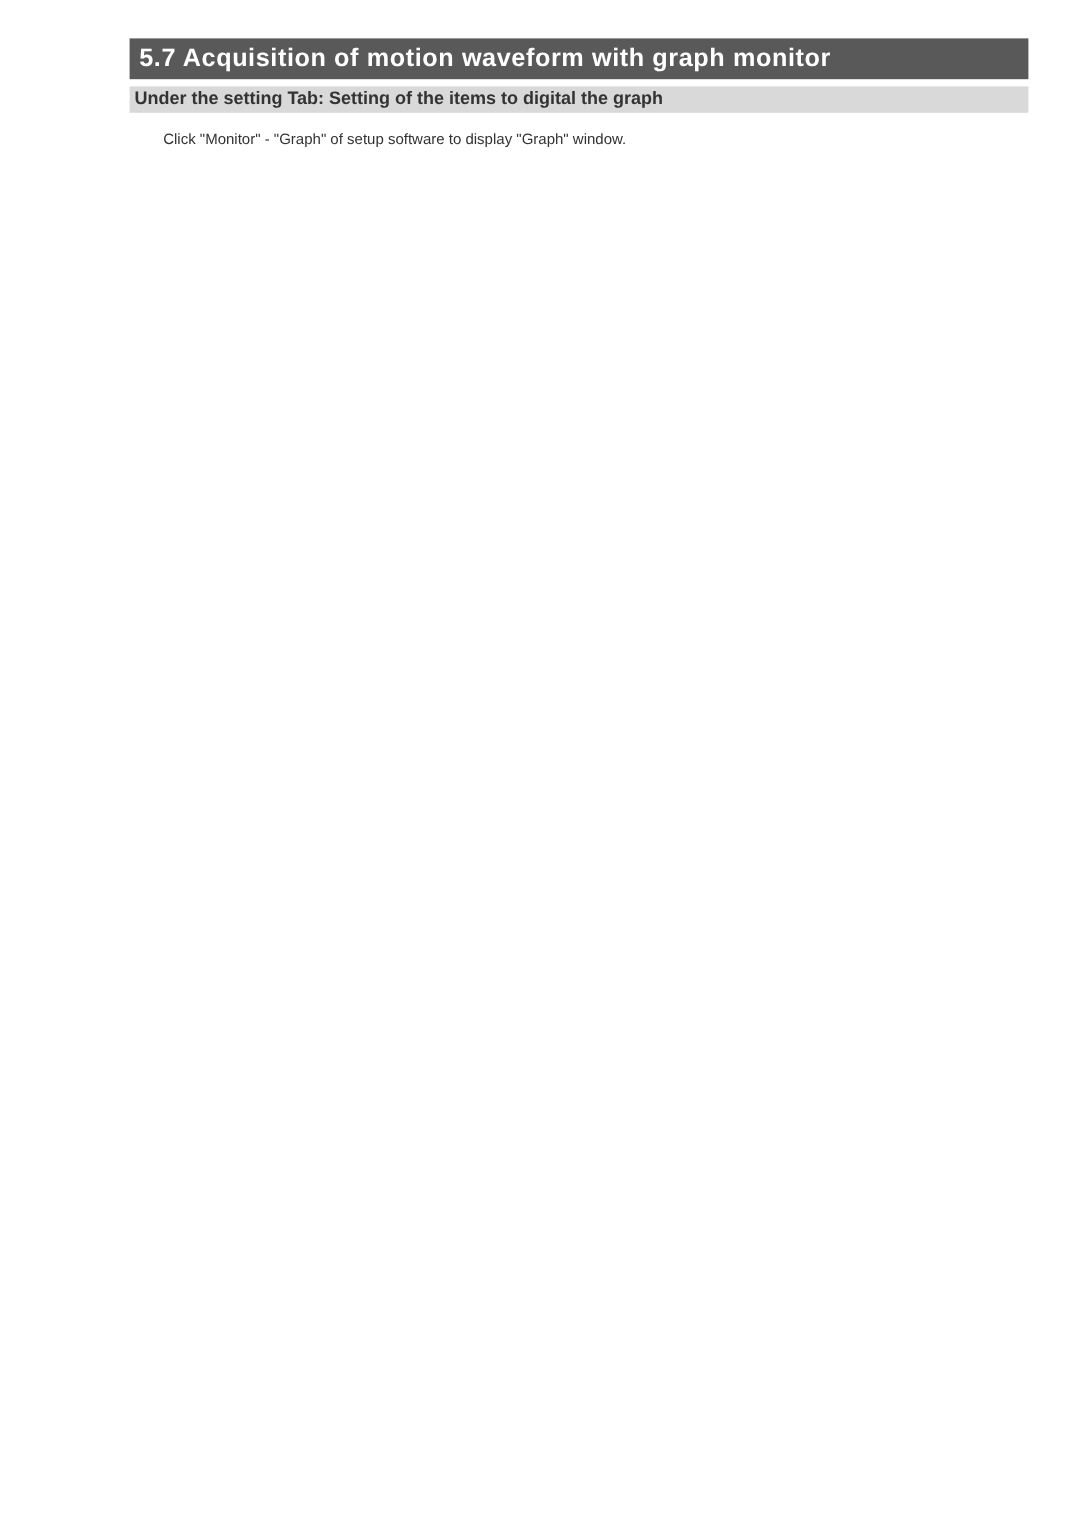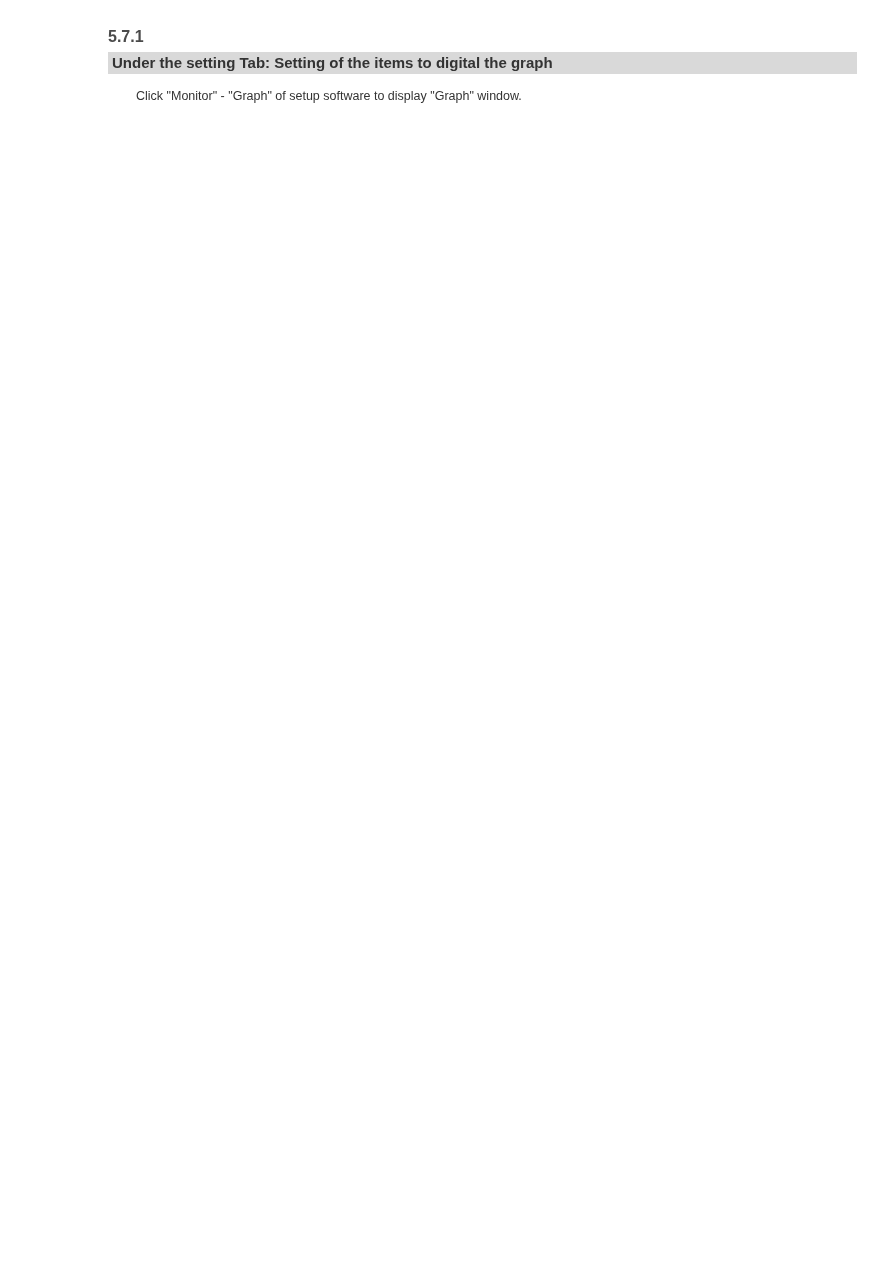--- a/index.html
+++ b/index.html
@@ -128,22 +128,25 @@
   
   .page-num{position:absolute;left:108px;top:1186px;font-size:12px;color:#555;}
   .smc-logo{position:absolute;left:50%;top:1194px;transform:translateX(-50%);}
 
 </style>
 </head>
 <body>
 
 <div class="page">
 
-
-  <div class="sub-num">5.7.1</div>
+  <div class="banner">
+    <span>5.7</span>
+    <span>Acquisition of motion waveform with graph monitor</span>
+  </div>
+
   <div class="sub-bar">Under the setting Tab: Setting of the items to digital the graph</div>
 
   <div class="body-txt" style="margin-top:12px">Click "Monitor" - "Graph" of setup software to display "Graph" window.</div>
 
   <div class="menu-clip">
     <div class="menu-tabs">
       <div class="sel">Monitor</div>
       <div>Diagnosis</div>
       <div style="border-right:none">Test Mode</div>
     </div>

